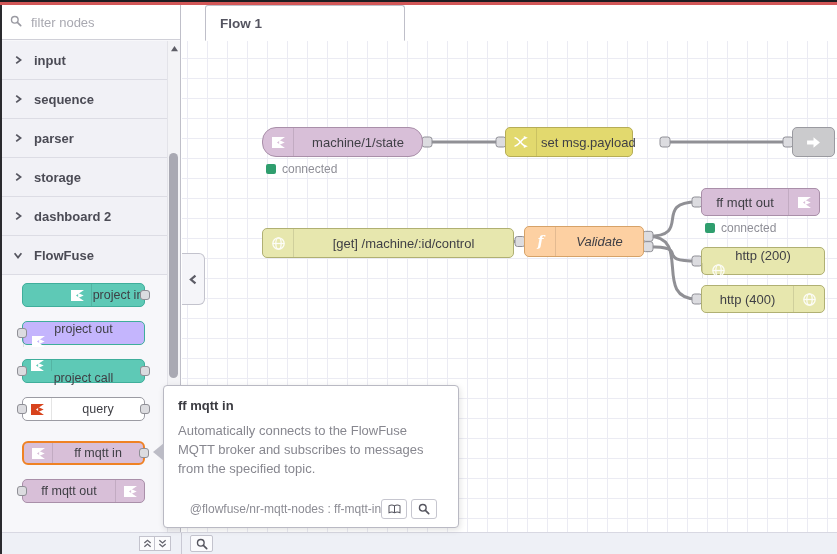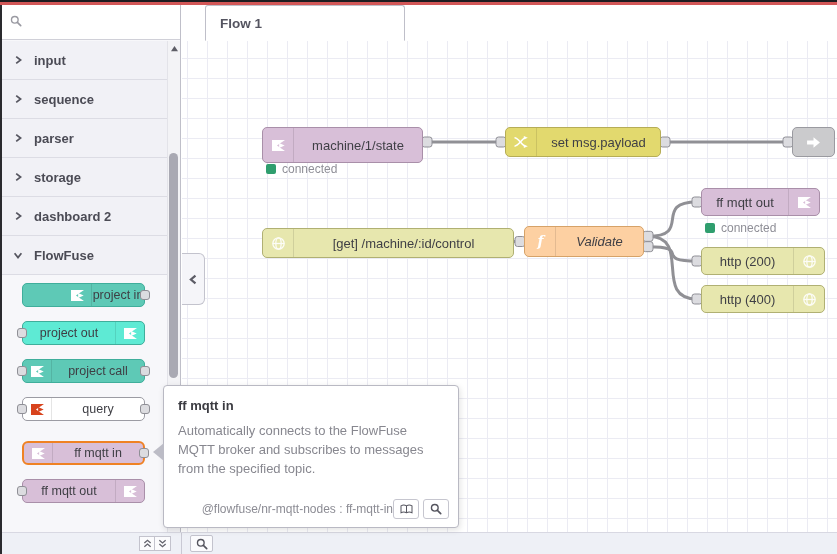--- a/index.html
+++ b/index.html
@@ -77,39 +77,40 @@
 
   
   .tooltip{position:absolute;left:163px;top:385px;width:296px;height:143px;background:#fff;
     border:1px solid #b9b9c3;border-radius:4px;box-shadow:1px 2px 6px rgba(0,0,0,0.12);
     z-index:50;box-sizing:border-box;padding:12px 14px;}
   .tt-arrow{position:absolute;left:-11px;top:57px;width:0;height:0;
     border-top:9px solid transparent;border-bottom:9px solid transparent;border-right:11px solid #bcbcc6;}
   .tt-title{font-weight:bold;font-size:13px;color:#3a3a40;}
   .tt-body{margin-top:9px;font-size:13px;line-height:1.45;color:#87878f;}
   .tt-foot{position:absolute;left:14px;right:9px;bottom:8px;display:flex;align-items:center;
-    justify-content:flex-end;color:#8c8c94;font-size:12px;margin-top:44px;}
+    justify-content:center;color:#8c8c94;font-size:12px;margin-top:44px;}
   .tt-btns{display:flex;gap:4px;}
   .tt-btn{width:26px;height:20px;background:#fff;border:1px solid #c6c6cf;border-radius:3px;
     display:flex;align-items:center;justify-content:center;color:#55555f;padding:0;cursor:pointer;}
 </style>
 </head>
 <body>
 
 <div class="top-strip">
     <div class="red"></div>
   </div>
 <div class="left-strip"></div>
 
 <aside class="palette">
   <div class="palette-search">
     <span class="icon" id="search-ic"><svg viewBox="0 0 13 13" width="12" height="12">
           <circle cx="5.2" cy="5.2" r="3.6" fill="none" stroke="currentColor" stroke-width="1.5"></circle>
           <line x1="8" y1="8" x2="11.6" y2="11.6" stroke="currentColor" stroke-width="1.8" stroke-linecap="round"></line>
         </svg></span>
+    <input type="text" placeholder="filter nodes" style="">
   </div>
   <div class="cats" id="cats">
       <div class="cat">
         <span class="chev" style="display: flex;">
           <svg viewBox="0 0 10 10" width="10" height="10">
             <path d="M3.2 1.6 L7.6 5 L3.2 8.4" fill="none" stroke="currentColor" stroke-width="1.7"></path>
           </svg>
         </span>
         <span>input</span>
       </div>
@@ -158,31 +159,31 @@
       <div class="pnode" style="top: 278px; background: rgb(94, 201, 182); border-color: rgb(63, 174, 155); padding-left: 40px;">
         <span class="icon-block side-left" style="display: flex; color: rgb(255, 255, 255);">
           <svg viewBox="0 0 12 10" width="13" height="11">
             <path d="M0 0 H12 L4.6 5 L12 10 H0 Z" fill="currentColor"></path>
             <path d="M6.6 2.7 L11.7 5 L6.6 7.3 Z" fill="currentColor"></path>
           </svg>
         </span>
         <span class="nlbl">project in</span>
         <span class="port pout"></span>
       </div>
-      <div class="pnode" style="top: 316px; background: #5eead4; border-color: rgb(63, 174, 155);">
+      <div class="pnode" style="top: 316px; background: #c4b5fd; border-color: rgb(63, 174, 155); flex-direction: column;">
         <span class="icon-block side-right" style="display: flex; color: rgb(255, 255, 255);">
           <svg viewBox="0 0 12 10" width="13" height="11">
             <path d="M0 0 H12 L4.6 5 L12 10 H0 Z" fill="currentColor"></path>
             <path d="M6.6 2.7 L11.7 5 L6.6 7.3 Z" fill="currentColor"></path>
           </svg>
         </span>
         <span class="nlbl">project out</span>
         <span class="port pin"></span>
       </div>
-      <div class="pnode" style="top: 354px; background: rgb(94, 201, 182); border-color: rgb(63, 174, 155);">
+      <div class="pnode" style="top: 354px; background: rgb(94, 201, 182); border-color: rgb(63, 174, 155); flex-direction: column;">
         <span class="icon-block side-left" style="display: flex; color: rgb(255, 255, 255);">
           <svg viewBox="0 0 12 10" width="13" height="11">
             <path d="M0 0 H12 L4.6 5 L12 10 H0 Z" fill="currentColor"></path>
             <path d="M6.6 2.7 L11.7 5 L6.6 7.3 Z" fill="currentColor"></path>
           </svg>
         </span>
         <span class="nlbl">project call</span>
         <span class="port pin"></span>
         <span class="port pout"></span>
       </div>
@@ -254,34 +255,34 @@
         <rect x="510" y="215" width="10" height="10" rx="2.5" fill="#dcdce0" stroke="#8f8f96"></rect>
         <rect x="510" y="253" width="10" height="10" rx="2.5" fill="#dcdce0" stroke="#8f8f96"></rect>
       </svg>
     <div class="drawer" id="drawer">
         <span style="display: flex;">
           <svg viewBox="0 0 10 10" width="11" height="11">
             <path d="M6.8 1.4 L2.6 5 L6.8 8.6" fill="none" stroke="currentColor" stroke-width="2"></path>
           </svg>
         </span>
       </div>
-  <div class="cnode" style="left: 80px; top: 86px; width: 161px; height: 36px; background: rgb(216, 191, 216); border-color: rgb(169, 143, 169);">
+  <div class="cnode" style="left: 80px; top: 86px; width: 161px; height: 30px; background: rgb(216, 191, 216); border-color: rgb(169, 143, 169); border-radius: 14px;">
         <span class="icon-block side-left" style="display: flex; color: rgb(255, 255, 255);">
           <svg viewBox="0 0 12 10" width="13" height="11">
             <path d="M0 0 H12 L4.6 5 L12 10 H0 Z" fill="currentColor"></path>
             <path d="M6.6 2.7 L11.7 5 L6.6 7.3 Z" fill="currentColor"></path>
           </svg>
         </span>
         <span class="nlbl">machine/1/state</span>
       </div>
       <div class="node-status" style="left: 84px; top: 121px;">
         <span class="status-dot" style="background: rgb(47, 158, 110);"></span>
         <span>connected</span>
       </div>
-      <div class="cnode" style="left: 323px; top: 86px; width: 156px; height: 30px; background: rgb(226, 217, 110); border-color: rgb(182, 173, 87);">
+      <div class="cnode" style="left: 323px; top: 86px; width: 128px; height: 30px; background: rgb(226, 217, 110); border-color: rgb(182, 173, 87);">
         <span class="icon-block side-left" style="display: flex; color: rgb(255, 255, 255);">
           <svg viewBox="0 0 14 12" width="14" height="12">
             <g fill="none" stroke="currentColor" stroke-width="1.6">
               <path d="M0.5 1.8 C4.5 1.8 8.5 10.2 11.5 10.2"></path>
               <path d="M0.5 10.2 C4.5 10.2 8.5 1.8 11.5 1.8"></path>
             </g>
             <path d="M9.8 8.4 L13.8 10.2 L9.8 12 Z" fill="currentColor"></path>
             <path d="M9.8 0 L13.8 1.8 L9.8 3.6 Z" fill="currentColor"></path>
           </svg>
         </span>
@@ -320,21 +321,21 @@
             <path d="M0 0 H12 L4.6 5 L12 10 H0 Z" fill="currentColor"></path>
             <path d="M6.6 2.7 L11.7 5 L6.6 7.3 Z" fill="currentColor"></path>
           </svg>
         </span>
         <span class="nlbl">ff mqtt out</span>
       </div>
       <div class="node-status" style="left: 523px; top: 180px;">
         <span class="status-dot" style="background: rgb(47, 158, 110);"></span>
         <span>connected</span>
       </div>
-      <div class="cnode" style="left: 519px; top: 206px; width: 124px; height: 28px; background: rgb(231, 231, 174); border-color: rgb(176, 176, 115);">
+      <div class="cnode" style="left: 519px; top: 206px; width: 124px; height: 28px; background: rgb(231, 231, 174); border-color: rgb(176, 176, 115); flex-direction: column;">
         <span class="icon-block side-right" style="display: flex; color: rgb(255, 255, 255);">
           <svg viewBox="0 0 14 14" width="15" height="15" style="opacity:.9">
             <g fill="none" stroke="currentColor" stroke-width="1.2">
               <circle cx="7" cy="7" r="5.3"></circle>
               <ellipse cx="7" cy="7" rx="2.5" ry="5.3"></ellipse>
               <path d="M1.7 7 H12.3"></path>
             </g>
           </svg>
         </span>
         <span class="nlbl">http (200)</span>

